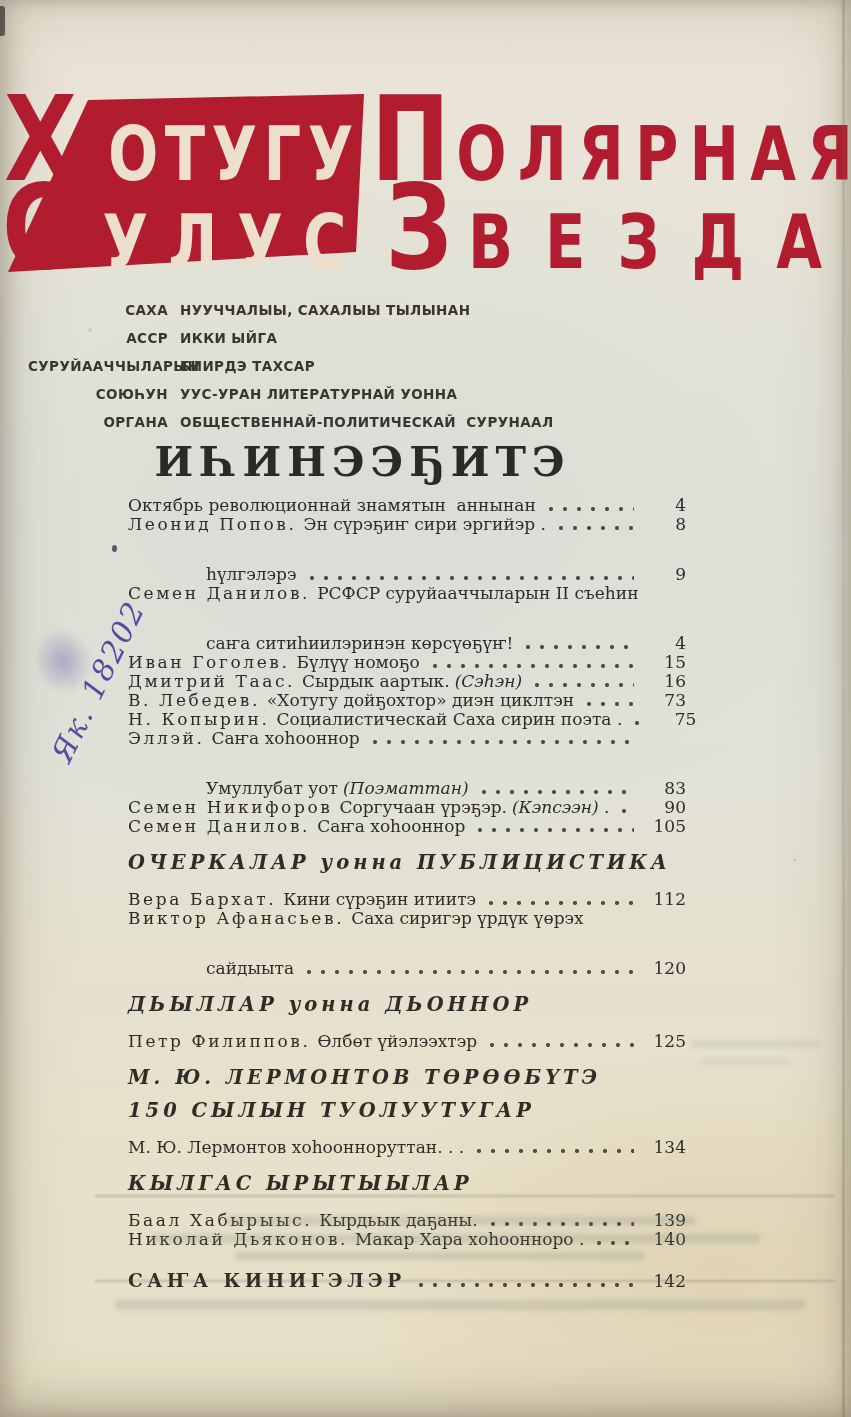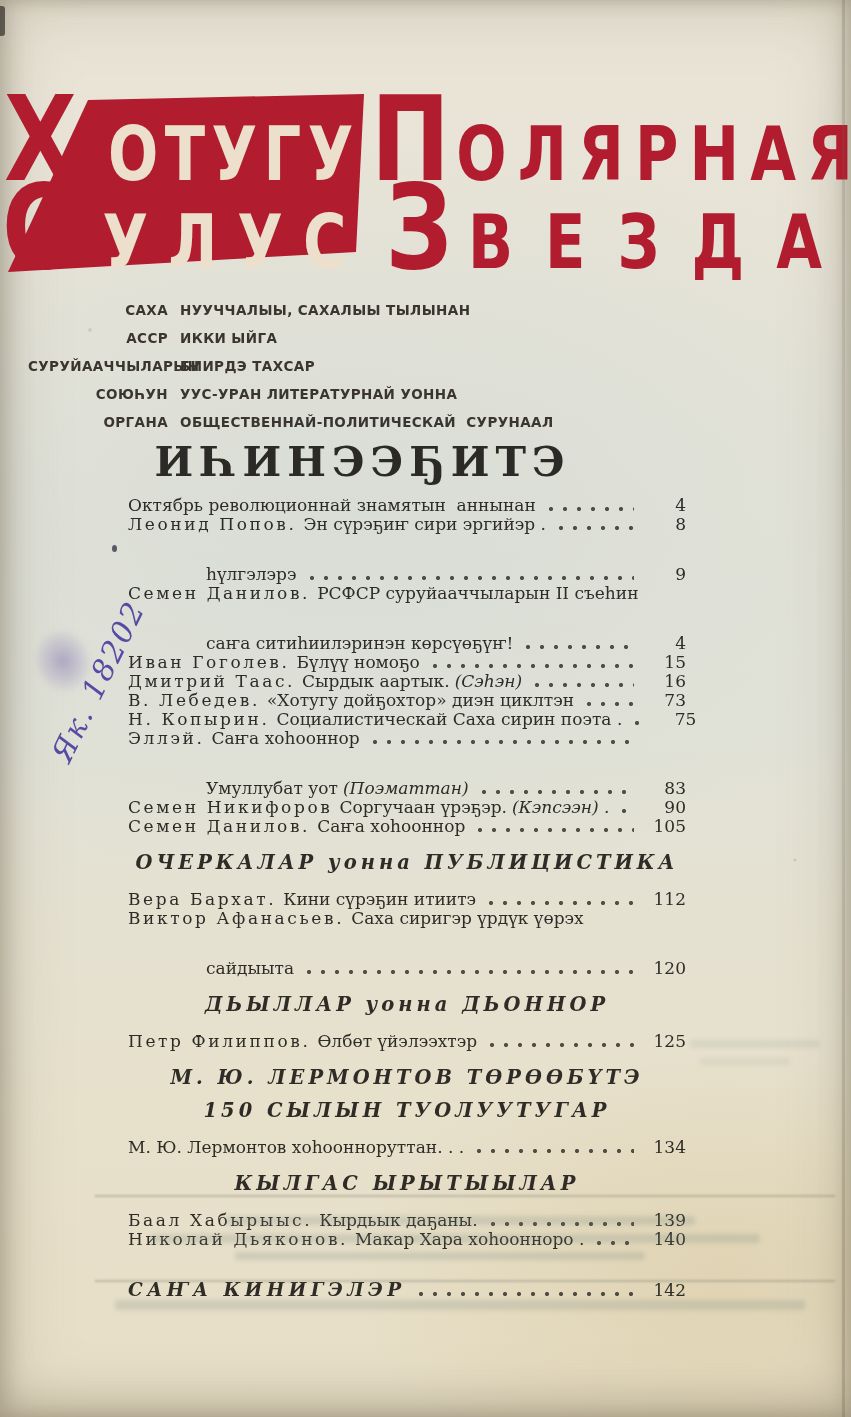--- a/index.html
+++ b/index.html
@@ -46,25 +46,25 @@
   #toc{position:absolute; left:128px; top:496px; width:558px; font-size:17px; color:#2f2c27;}
   .row{display:flex; align-items:baseline; line-height:19px; white-space:pre;}
   .row .author{font-weight:normal; letter-spacing:2.6px; margin-right:7px;}
   .row .ttl-i{font-style:italic; margin-left:5px;}
   .row.indent{padding-left:78px;margin-top:31px;}
   .row .leader{flex:1 1 auto; min-width:10px; align-self:flex-end; height:12px;
     margin:0 8px 3px 12px;
     background-image:radial-gradient(circle at 3px 9px, rgba(45,42,36,.8) 1.7px, transparent 2.4px);
     background-size:14px 12px; background-repeat:repeat-x; background-position:0 0;}
   .row .pg{width:44px; text-align:right; flex:0 0 auto;}
-  .section{ text-align:center; font-style:italic; font-weight:bold; font-size:19.5px;
+  .section{ font-style:italic; font-weight:bold; font-size:19.5px;
     letter-spacing:4px; margin:15px 0 15px 0; line-height:24px; white-space:pre;}
   .section.cont{margin-top:-6px;}
   .row.v-final{margin-top:22px;}
-  .row.v-final .ttl{font-style:italic; font-weight:bold; letter-spacing:4.5px; font-size:18.5px;margin-top:9px;}
+  .row.v-final .ttl{font-weight:bold; letter-spacing:4.5px; font-size:18.5px;}
   
   #handwriting{position:absolute; left:44px; top:752px; transform:rotate(-64deg);
     transform-origin:0 0; font-family:"DejaVu Serif",serif; font-style:italic;
     font-size:30px; letter-spacing:2px; color:#4b3fa0; opacity:.92; white-space:pre;}
   #stamp{position:absolute; left:34px; top:628px; width:58px; height:66px; border-radius:50%;
     background:radial-gradient(closest-side, rgba(96,76,166,.38), rgba(96,76,166,.12) 70%, transparent);
     filter:blur(2px); transform:rotate(-18deg);}
   .speck{position:absolute; width:5px; height:7px; background:#3a3550; border-radius:50%; opacity:.8;}
   .ghost-rule{position:absolute; height:2px; background:rgba(100,105,92,.32); filter:blur(1px);}
   .ghost-line{position:absolute; background:rgba(120,135,122,.22); filter:blur(2.2px); border-radius:3px;}

